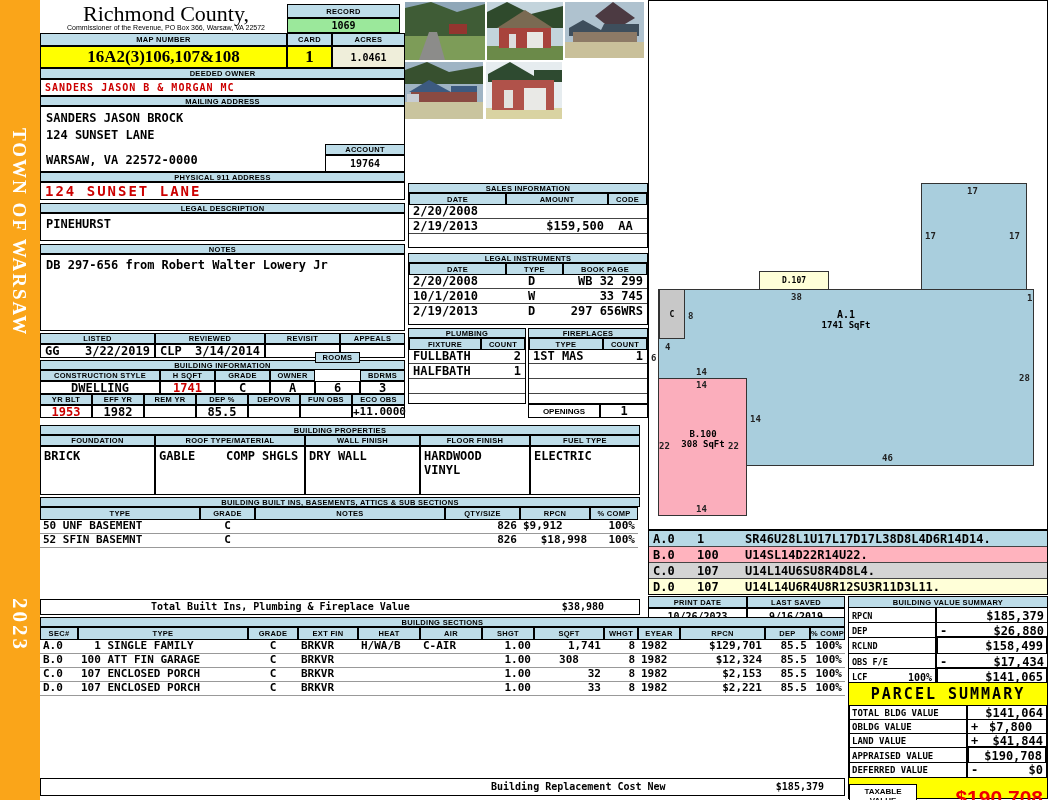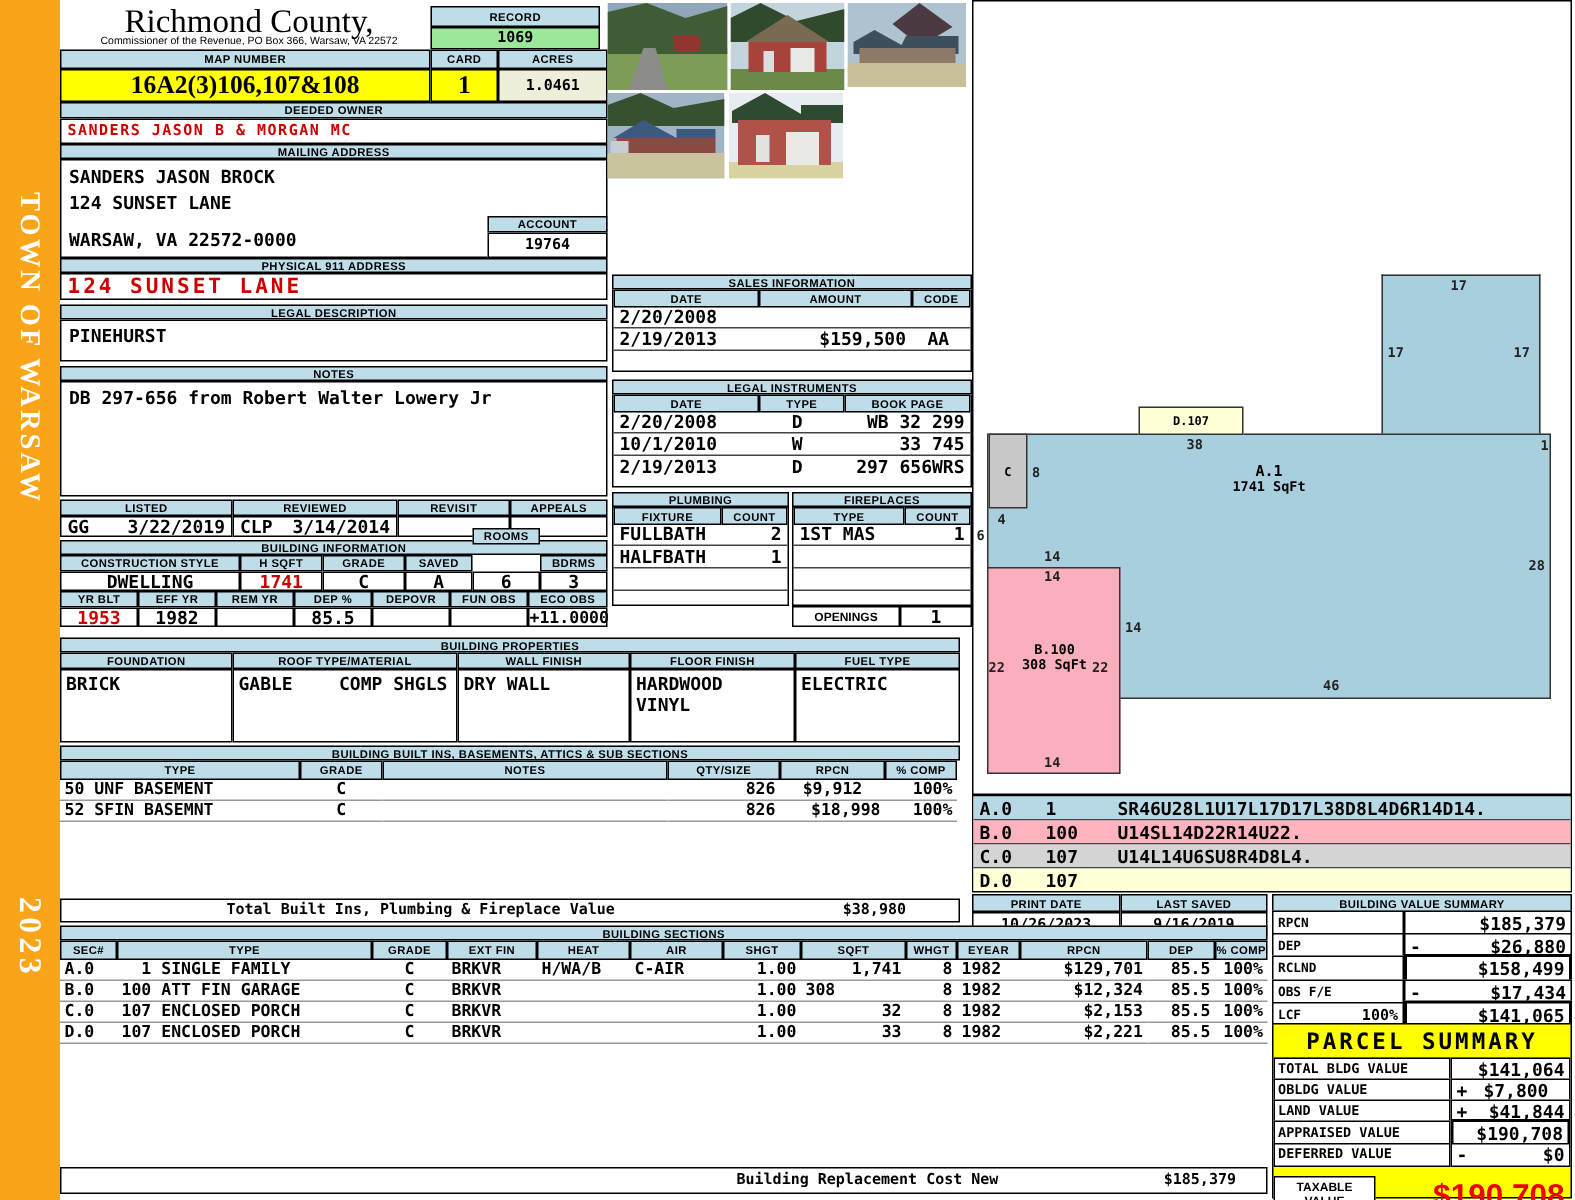--- a/index.html
+++ b/index.html
@@ -78,21 +78,21 @@
 <div class="a b m s12 f" style="left:155px;top:344px;width:110px;height:14px;justify-content:space-between;padding:0 4px">
   <span>CLP</span><span>3/14/2014</span>
 </div>
 <div class="a b m s12" style="left:265px;top:344px;width:75px;height:14px"></div>
 <div class="a b m s12" style="left:340px;top:344px;width:65px;height:14px"></div>
 
 <div class="a h" style="left:40px;top:360px;width:365px;height:10px">BUILDING INFORMATION</div>
 <div class="a h vh" style="left:40px;top:370px;width:120px">CONSTRUCTION STYLE</div>
 <div class="a h vh" style="left:160px;top:370px;width:55px">H SQFT</div>
 <div class="a h vh" style="left:215px;top:370px;width:55px">GRADE</div>
-<div class="a h vh" style="left:270px;top:370px;width:45px">SAVED</div>
+<div class="a h vh" style="left:270px;top:370px;width:45px">OWNER</div>
 <div class="a h vh" style="left:315px;top:352px;width:45px">ROOMS</div>
 <div class="a h vh" style="left:360px;top:370px;width:45px">BDRMS</div>
 <div class="a b m s12 fc" style="left:40px;top:381px;width:120px;height:13px">DWELLING</div>
 <div class="a b m s12 fc red" style="left:160px;top:381px;width:55px;height:13px">1741</div>
 <div class="a b m s12 fc" style="left:215px;top:381px;width:55px;height:13px">C</div>
 <div class="a b m s12 fc" style="left:270px;top:381px;width:45px;height:13px">A</div>
 <div class="a b m s12 fc" style="left:315px;top:381px;width:45px;height:13px">6</div>
 <div class="a b m s12 fc" style="left:360px;top:381px;width:45px;height:13px">3</div>
 <div class="a h vh" style="left:40px;top:394px;width:52px">YR BLT</div>
 <div class="a h vh" style="left:92px;top:394px;width:52px">EFF YR</div>
@@ -138,21 +138,21 @@
   <div class="h vh">TYPE</div>
   <div class="h vh">GRADE</div>
   <div class="h vh">NOTES</div>
   <div class="h vh">QTY/SIZE</div>
   <div class="h vh">RPCN</div>
   <div class="h vh">% COMP</div>
   <div class="dc">50 UNF BASEMENT</div>
   <div class="dc" style="text-align:center">C</div>
   <div class="dc"></div>
   <div class="dc" style="text-align:right">826</div>
-  <div class="dc" style="text-align:center">$9,912</div>
+  <div class="dc" style="text-align:left">$9,912</div>
   <div class="dc" style="text-align:right">100%</div>
   <div class="dc">52 SFIN BASEMNT</div>
   <div class="dc" style="text-align:center">C</div>
   <div class="dc"></div>
   <div class="dc" style="text-align:right">826</div>
   <div class="dc" style="text-align:right">$18,998</div>
   <div class="dc" style="text-align:right">100%</div>
 </div>
 
 <div class="a b" style="left:40px;top:599px;width:600px;height:16px">
@@ -287,21 +287,21 @@
   <span class="dim" style="left:79px;top:440px">22</span>
   <span class="dim" style="left:47px;top:503px">14</span>
   <span class="dim" style="left:370px;top:372px">28</span>
   <span class="dim" style="left:233px;top:452px">46</span>
 </div>
 
 <div class="a" style="left:648px;top:530px;width:400px;border:1px solid #000">
   <div class="vrow" style="height:15px;background:#B7D9E5"><span class="pl" style="width:44px">A.0</span><span style="width:48px">1</span><span style="flex:1">SR46U28L1U17L17D17L38D8L4D6R14D14.</span></div>
   <div class="vrow" style="height:15px;background:#FFB3BE"><span class="pl" style="width:44px">B.0</span><span style="width:48px">100</span><span style="flex:1">U14SL14D22R14U22.</span></div>
   <div class="vrow" style="height:15px;background:#D4D4D4"><span class="pl" style="width:44px">C.0</span><span style="width:48px">107</span><span style="flex:1">U14L14U6SU8R4D8L4.</span></div>
-  <div class="vrow" style="height:15px;background:#FFFFD8;border-bottom:none"><span class="pl" style="width:44px">D.0</span><span style="width:48px">107</span></div>
+  <div class="vrow" style="height:15px;background:#FFFFD8;border-bottom:none"><span class="pl" style="width:44px">D.0</span><span style="width:48px">107</span><span style="flex:1">U14L14U6R4U8R12SU3R11D3L11.</span></div>
 </div>
 
 <div class="a h" style="left:648px;top:596px;width:99px;height:12px">PRINT DATE</div>
 <div class="a h" style="left:747px;top:596px;width:98px;height:12px">LAST SAVED</div>
 <div class="a b m s13 fc" style="left:648px;top:608px;width:99px;height:16px">10/26/2023</div>
 <div class="a b m s13 fc" style="left:747px;top:608px;width:98px;height:16px">9/16/2019</div>
 
 <div class="a h" style="left:848px;top:596px;width:200px;height:12px">BUILDING VALUE SUMMARY</div>
 <div class="a" style="left:848px;top:608px;width:200px">
   <div class="f" style="height:15px">
@@ -371,21 +371,21 @@
   <div class="dc" style="text-align:right">85.5</div>
   <div class="dc" style="text-align:right">100%</div>
 
   <div class="dc">B.0</div>
   <div class="dc">100 ATT FIN GARAGE</div>
   <div class="dc" style="text-align:center">C</div>
   <div class="dc">BRKVR</div>
   <div class="dc"></div>
   <div class="dc"></div>
   <div class="dc" style="text-align:right">1.00</div>
-  <div class="dc" style="text-align:left">308</div>
+  <div class="dc" style="text-align:center">308</div>
   <div class="dc" style="text-align:right">8</div>
   <div class="dc">1982</div>
   <div class="dc" style="text-align:right">$12,324</div>
   <div class="dc" style="text-align:right">85.5</div>
   <div class="dc" style="text-align:right">100%</div>
 
   <div class="dc">C.0</div>
   <div class="dc">107 ENCLOSED PORCH</div>
   <div class="dc" style="text-align:center">C</div>
   <div class="dc">BRKVR</div>

